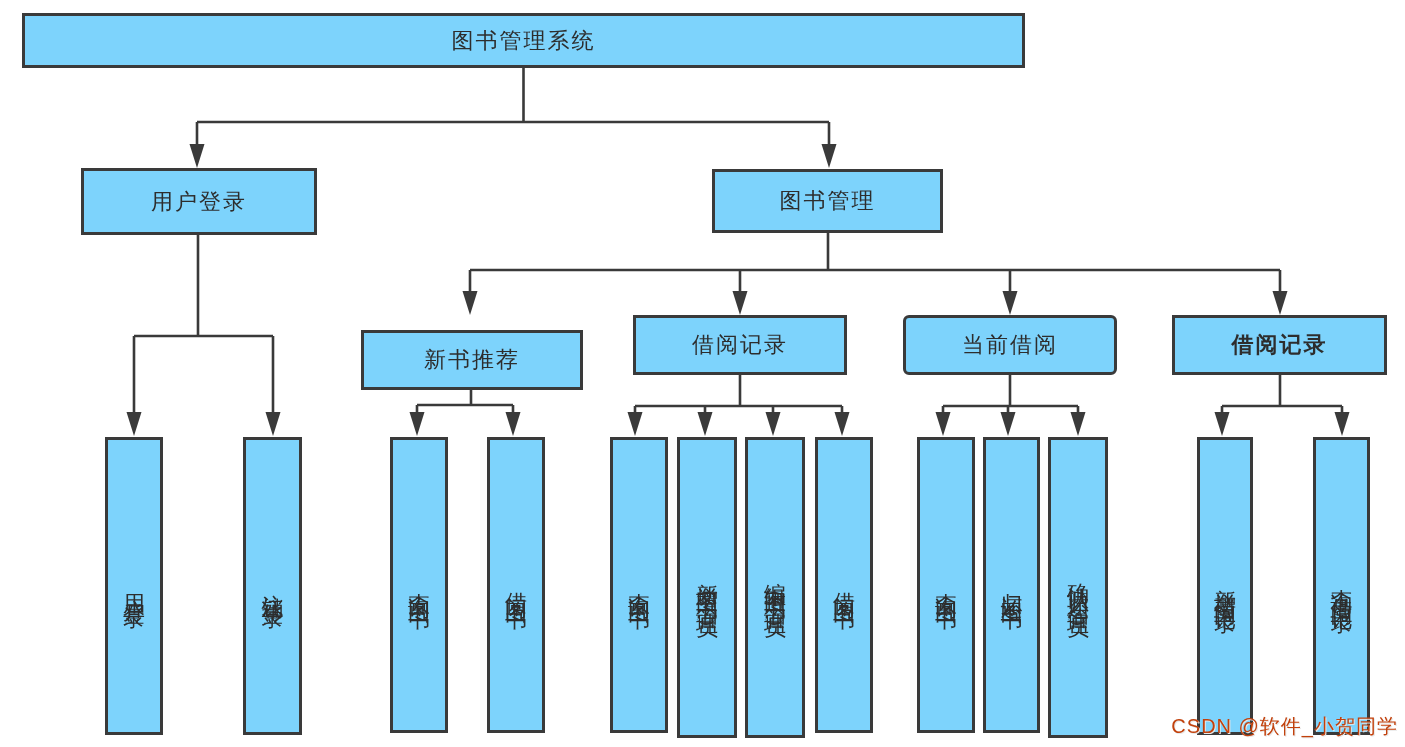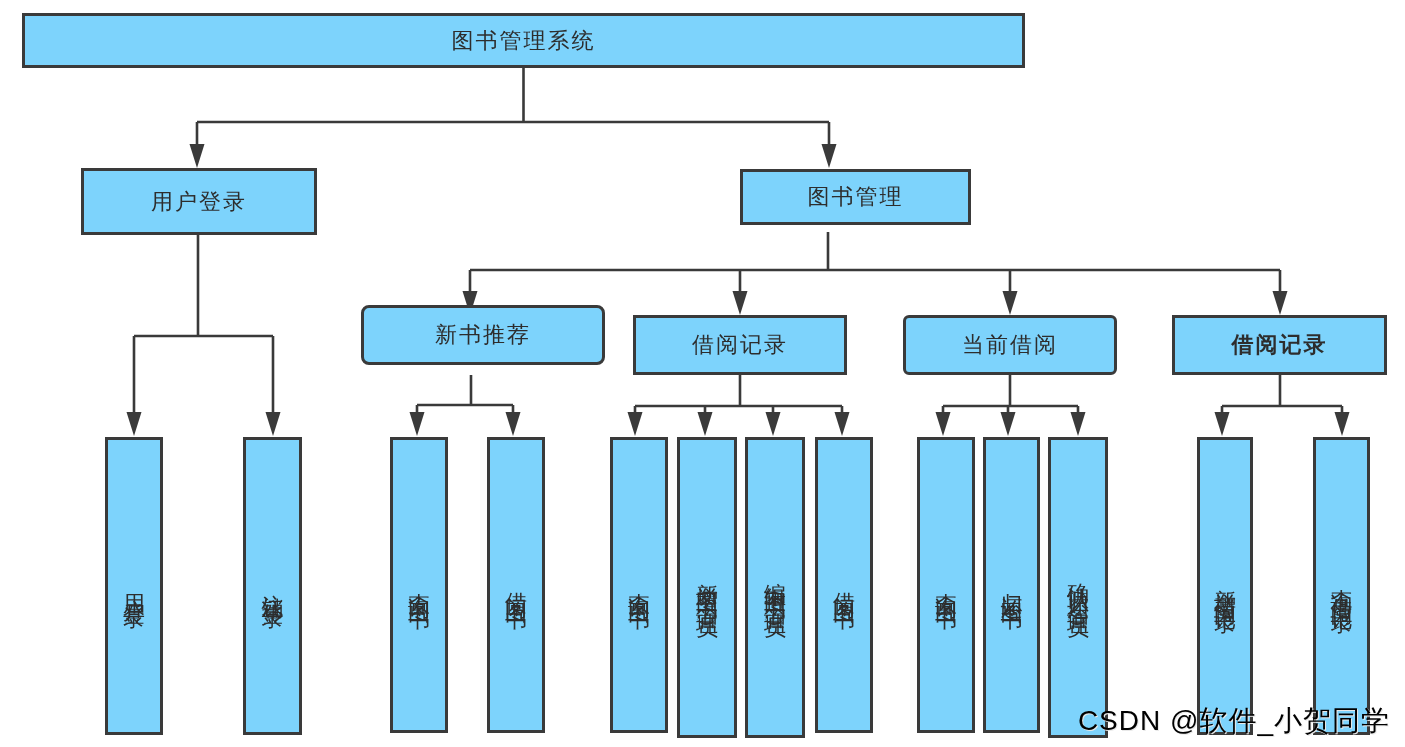--- a/index.html
+++ b/index.html
@@ -40,24 +40,24 @@
     z-index: 1;
   }
   #connector-svg path {
     stroke: #3a3a3a;
     stroke-width: 2.6;
     fill: none;
   }
   #connector-svg polygon { fill: #3a3a3a; }
   .watermark {
     position: absolute;
-    right: 15px;
+    right: 7px;
     bottom: 7px;
-    font-size: 28px;
-    color: #000000;
+    font-size: 20px;
+    color: #c2410c;
     text-shadow: 1px 1px 0 #e8e8e8;
     z-index: 3;
     letter-spacing: 1px;
   }
 </style>
 </head>
 <body>
 
 <div id="canvas">
 
@@ -93,23 +93,23 @@
     <polygon points="1070.5,412 1085.5,412 1078,436"></polygon>
 
     <path d="M1280,375 V406 M1222,406 H1342 M1222,406 V416 M1342,406 V416"></path>
     <polygon points="1214.5,412 1229.5,412 1222,436"></polygon>
     <polygon points="1334.5,412 1349.5,412 1342,436"></polygon>
   </svg>
 
   <div class="box" style="left:22px; top:13px; width:1003px; height:55px;">图书管理系统</div>
 
   <div class="box" style="left:81px; top:168px; width:236px; height:67px;">用户登录</div>
-  <div class="box" style="left:712px; top:169px; width:231px; height:56px;margin-left:28px;">图书管理</div>
+  <div class="box" style="left:712px; top:169px; width:231px; height:64px;">图书管理</div>
 
-  <div class="box" style="left:361px; top:305px; width:244px; height:60px;border-radius:8px;">新书推荐</div>
+  <div class="box" style="left:361px; top:330px; width:222px; height:60px;">新书推荐</div>
   <div class="box" style="left:633px; top:315px; width:214px; height:60px;">借阅记录</div>
   <div class="box" style="left:903px; top:315px; width:214px; height:60px;border-radius:6px;">当前借阅</div>
   <div class="box" style="left:1172px; top:315px; width:215px; height:60px;font-weight:bold;">借阅记录</div>
 
   <div class="box vbox" style="left:105px; top:437px; width:58px; height:298px;">
     <span class="vtext">用户登录</span>
   </div>
   <div class="box vbox" style="left:243px; top:437px; width:59px; height:298px;">
     <span class="vtext">注销登录</span>
   </div>

